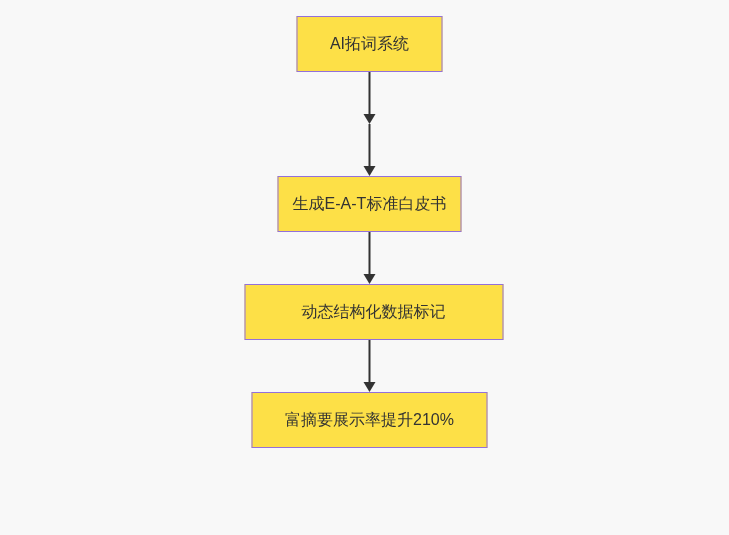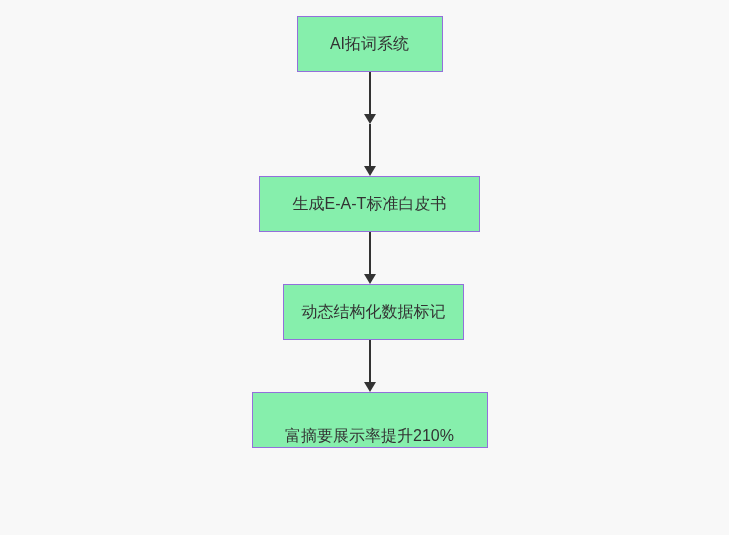--- a/index.html
+++ b/index.html
@@ -20,35 +20,35 @@
     top: 16px;
     left: 50%;
     transform: translateX(calc(-50% + 5px));
     display: flex;
     flex-direction: column;
     align-items: center;
   }
   .node {
     box-sizing: border-box;
     height: 56px;
-    background: #86efac;
+    background: #fde047;
     border: 1px solid #9370DB;
     display: flex;
     align-items: center;
     justify-content: center;
     font-size: 16px;
     color: #333333;
     white-space: nowrap;
     text-align: center;
   }
   .n1 { width: 146px; }
   .n2 { width: 194px; }
-  .n3 { width: 221px; }
-  .n4 { width: 181px; margin-left: 8px; }
-  .n5 { width: 236px; align-items: flex-end; }
+  .n3 { width: 184px; }
+  .n4 { width: 259px; margin-left: 8px; }
+  .n5 { width: 236px; }
   .edge {
     height: 52px;
     display: flex;
     flex-direction: column;
     align-items: center;
   }
   .edge-line {
     flex: 1;
     width: 2px;
     background: #333333;

